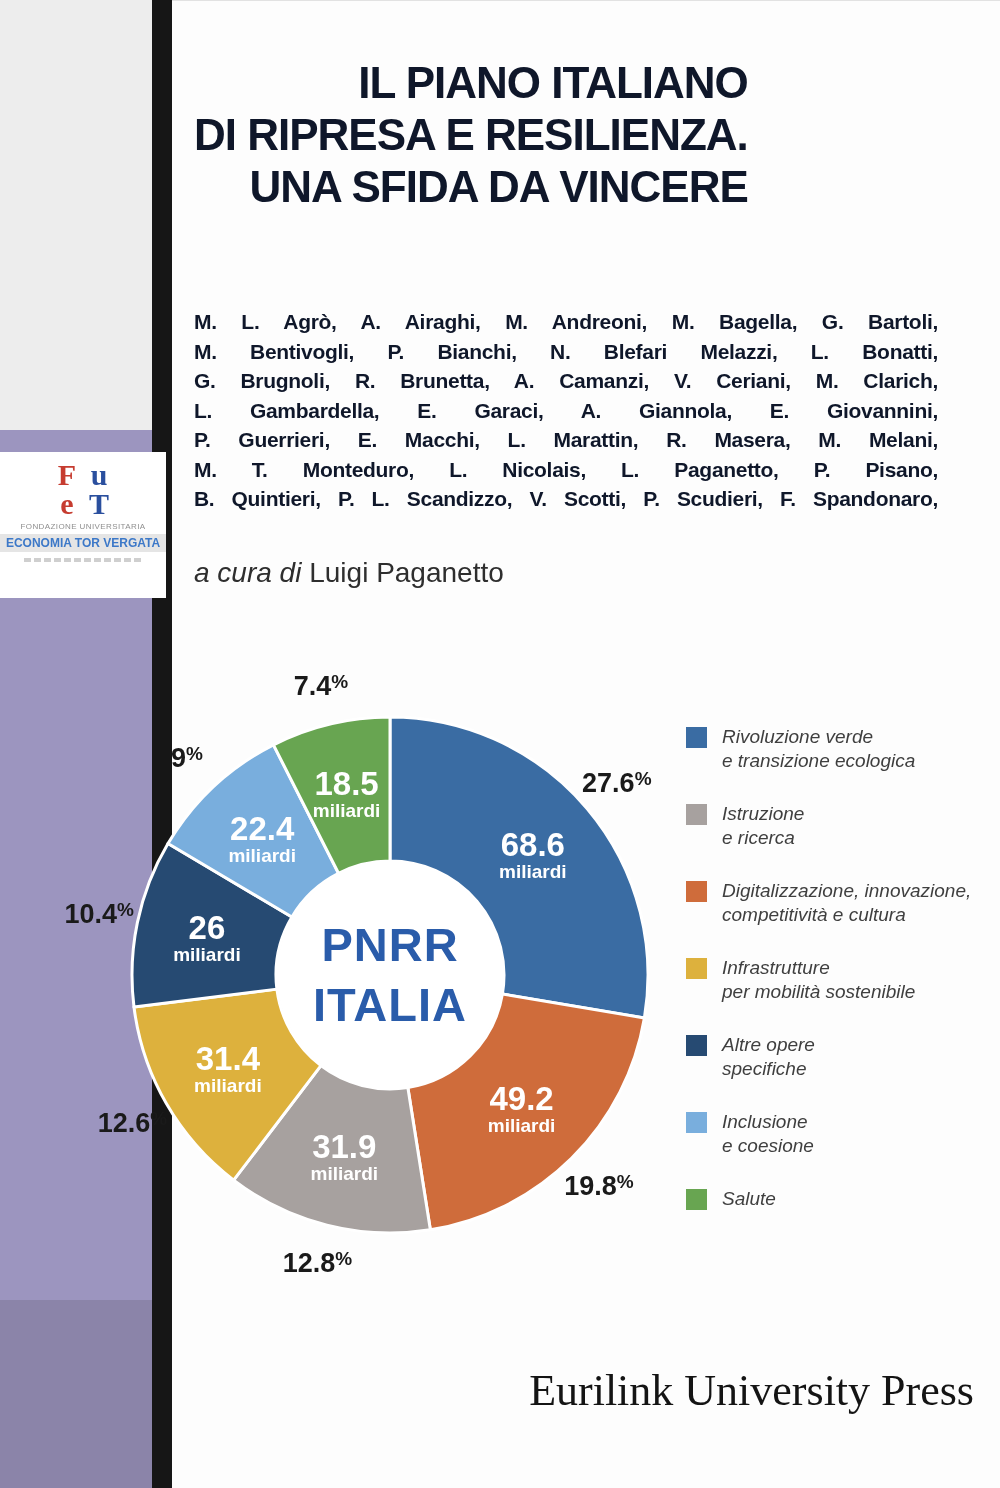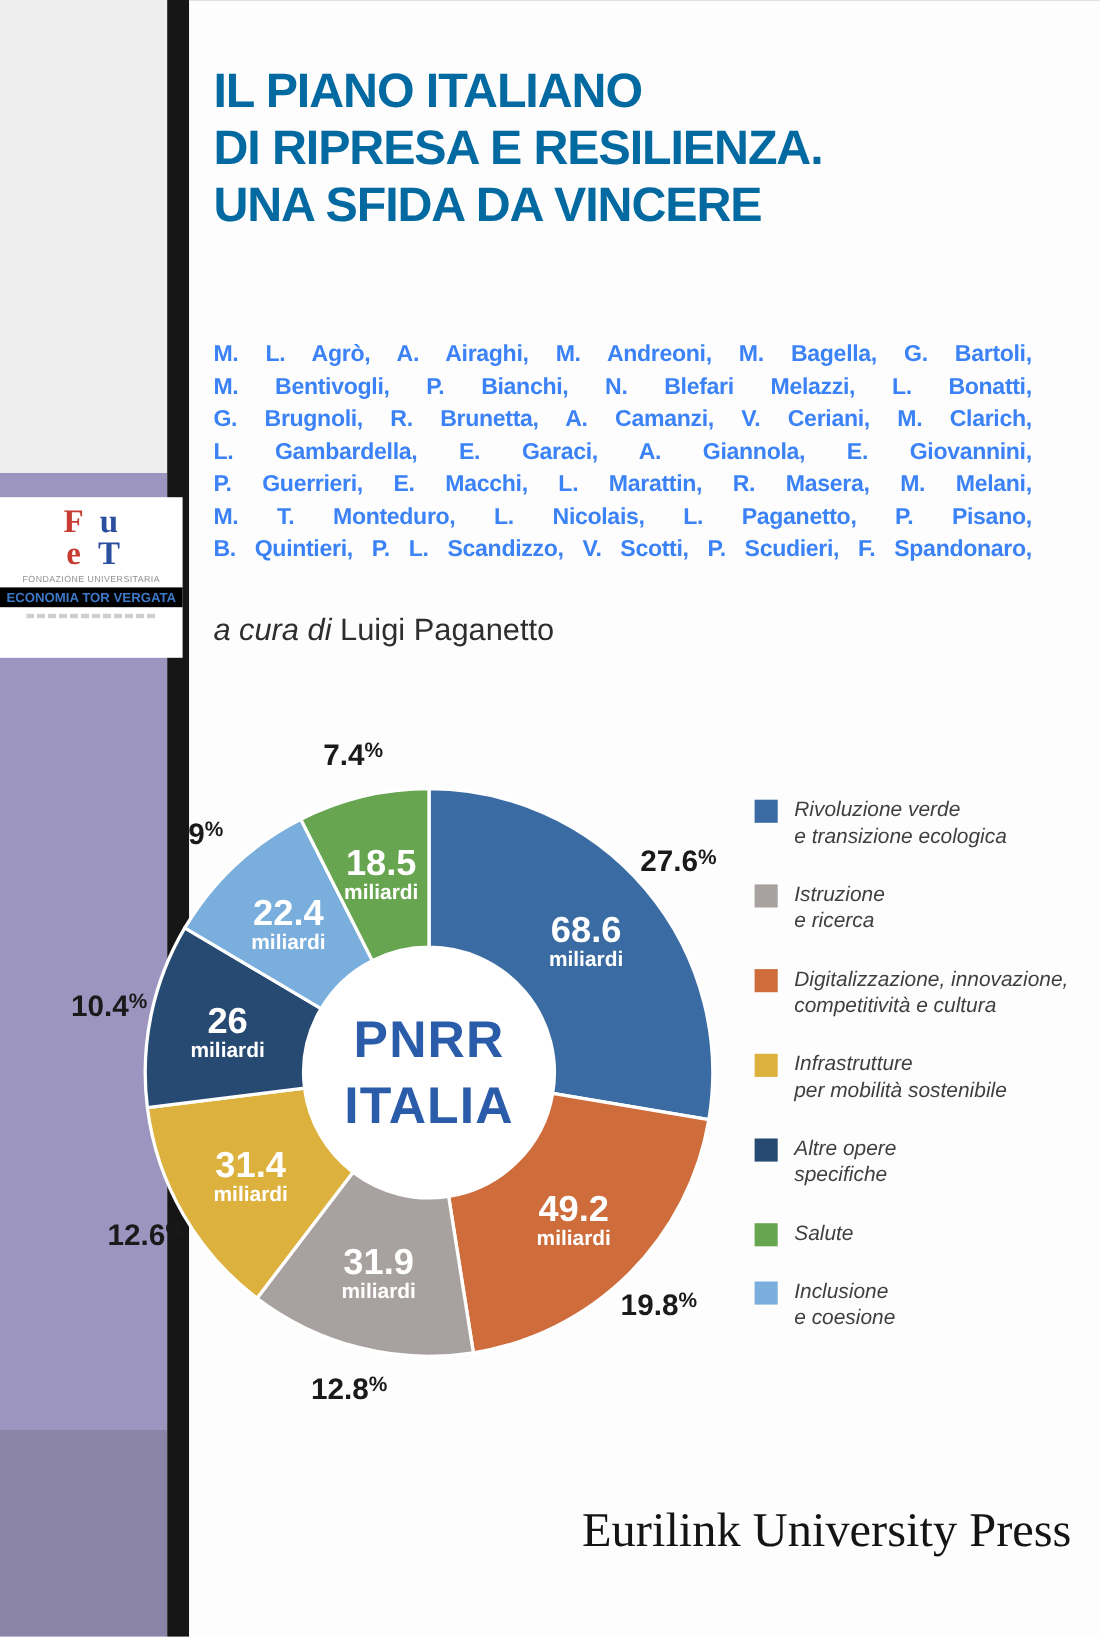--- a/index.html
+++ b/index.html
@@ -47,21 +47,21 @@
   
   .logo-box {
     position:absolute; left:0; top:452px; width:166px; height:146px;
     background:#ffffff; z-index:2; text-align:center; padding-top:8px;
   }
   .logo-letters {
     display:grid; grid-template-columns:32px 32px; justify-content:center;
     font-family:"Liberation Serif", serif; font-weight:bold; font-size:30px; line-height:29px;
   }
   .logo-line1 { font-size:8px; letter-spacing:0.4px; color:#8f8f8f; margin-top:4px; }
-  .logo-line2 { font-size:12px; font-weight:bold; color:#3c78c8; background:#000000; padding:2px 0; margin-top:3px; }
+  .logo-line2 { font-size:12px; font-weight:bold; color:#3c78c8; background:#e5e5e5; padding:2px 0; margin-top:3px; }
   .logo-fineprint {
     height:4px; width:118px; margin:6px auto 0;
     background:repeating-linear-gradient(90deg,#cfcfcf 0 7px, transparent 7px 10px);
   }
 
   
   #donut-svg { position:absolute; left:30px; top:630px; z-index:3; }
   #donut-svg text { font-family:"Liberation Sans", sans-serif; }
   .val-num      { font-size:33px; font-weight:bold; fill:#ffffff; text-anchor:middle; }
   .val-unit     { font-size:19px; font-weight:bold; fill:#ffffff; text-anchor:middle; }
@@ -77,27 +77,27 @@
 </head>
 <body>
 
 <div class="bg-topleft"></div>
 <div class="bg-back"></div>
 <div class="bg-back-btm"></div>
 <div class="spine"></div>
 
 <div class="cover">
 
-  <div class="title" style="color: #0369a1;">
+  <div class="title" style="color: #0f172a; text-align: right;">
     <div>IL PIANO ITALIANO</div>
     <div>DI RIPRESA E RESILIENZA.</div>
     <div>UNA SFIDA DA VINCERE</div>
   </div>
 
-  <div class="authors" style="color: #3b82f6;">
+  <div class="authors" style="color: #0f172a;">
     <div class="line">M. L. Agrò, A. Airaghi, M. Andreoni, M. Bagella, G. Bartoli,</div>
     <div class="line">M. Bentivogli, P. Bianchi, N. Blefari Melazzi, L. Bonatti,</div>
     <div class="line">G. Brugnoli, R. Brunetta, A. Camanzi, V. Ceriani, M. Clarich,</div>
     <div class="line">L. Gambardella, E. Garaci, A. Giannola, E. Giovannini,</div>
     <div class="line">P. Guerrieri, E. Macchi, L. Marattin, R. Masera, M. Melani,</div>
     <div class="line">M. T. Monteduro, L. Nicolais, L. Paganetto, P. Pisano,</div>
     <div class="line">B. Quintieri, P. L. Scandizzo, V. Scotti, P. Scudieri, F. Spandonaro,</div>
   </div>
 
   <div class="editor">
@@ -120,26 +120,26 @@
       </div>
       <div class="legend-item">
         <span class="swatch" style="background: rgb(221, 177, 61);"></span>
         <span class="legend-text">Infrastrutture<br>per mobilità sostenibile</span>
       </div>
       <div class="legend-item">
         <span class="swatch" style="background: rgb(38, 74, 114);"></span>
         <span class="legend-text">Altre opere<br>specifiche</span>
       </div>
       <div class="legend-item">
+        <span class="swatch" style="background: rgb(121, 174, 221);"></span>
+        <span class="legend-text">Inclusione<br>e coesione</span>
+      </div>
+      <div class="legend-item">
         <span class="swatch" style="background: rgb(104, 165, 81);"></span>
         <span class="legend-text">Salute</span>
-      </div>
-      <div class="legend-item">
-        <span class="swatch" style="background: rgb(121, 174, 221);"></span>
-        <span class="legend-text">Inclusione<br>e coesione</span>
       </div>
     </div>
 
   <div class="publisher">Eurilink University Press</div>
 </div>
 
 <div class="logo-box">
   <div class="logo-letters">
     <span class="logo-letter" style="color: rgb(198, 60, 48);">F</span>
     <span class="logo-letter" style="color: rgb(42, 79, 158);">u</span>

